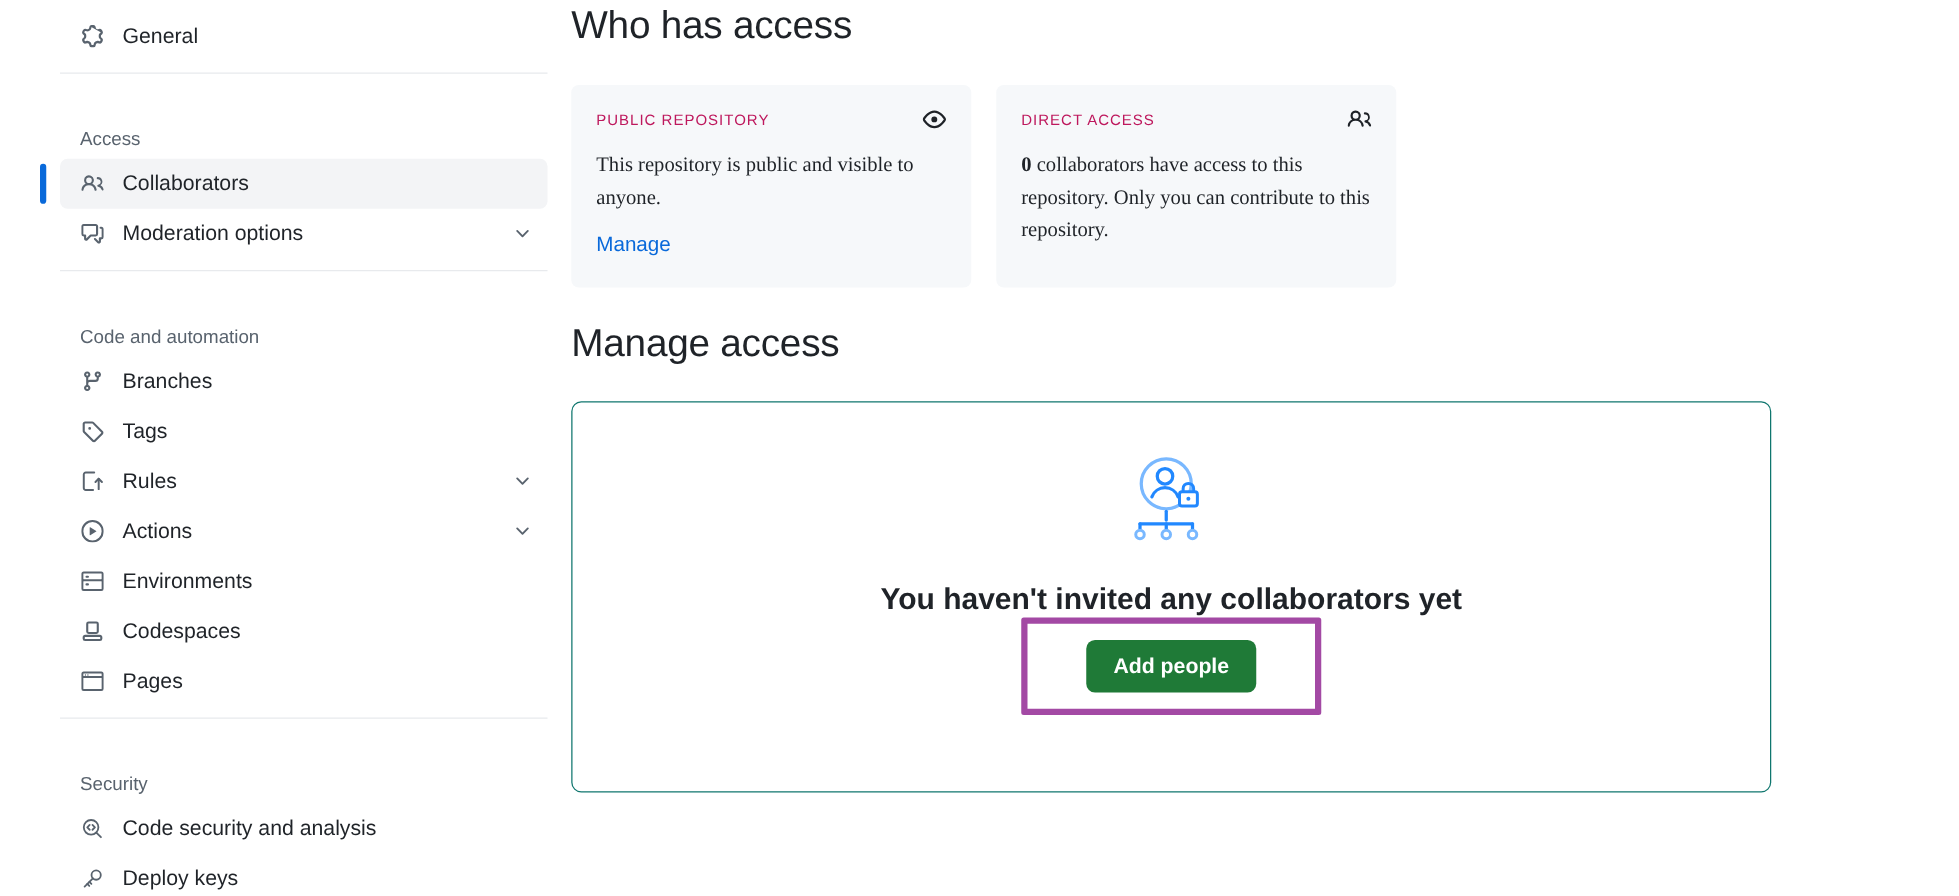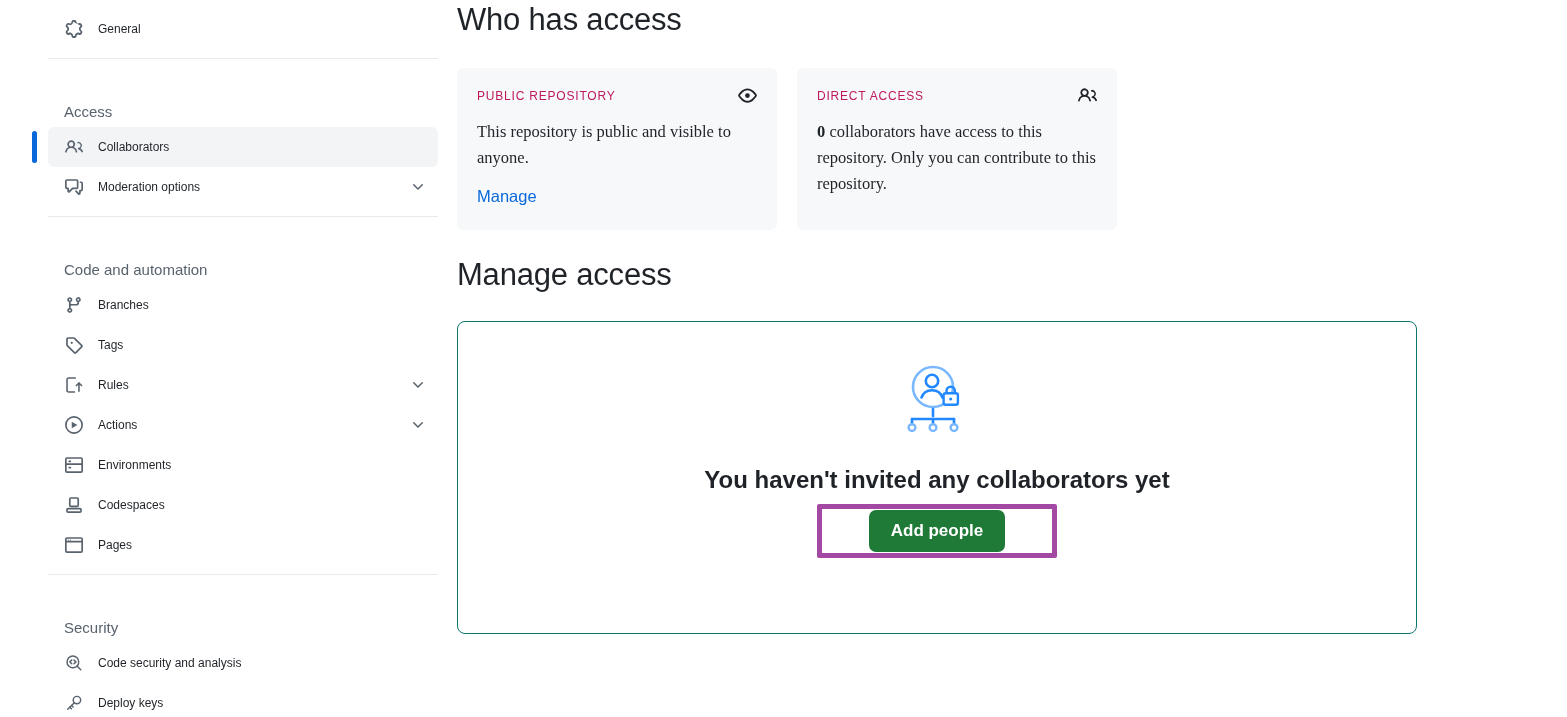--- a/index.html
+++ b/index.html
@@ -42,21 +42,21 @@
     width: 20px;
     height: 20px;
     margin-right: 14px;
     flex: 0 0 20px;
     display: flex;
     align-items: center;
     justify-content: center;
     color: #59636e;
   }
   .nav-item .label {
-    font-size: 12px;
+    font-size: 17px;
     line-height: 20px;
     white-space: nowrap;
   }
   .nav-item .chev {
     margin-left: auto;
     width: 16px;
     height: 16px;
     color: #59636e;
     display: flex;
     align-items: center;
@@ -177,23 +177,22 @@
   .empty-illustration { width: 86px; height: 76px; }
 
   .empty-title {
     margin-top: 28px;
     font-size: 24px;
     font-weight: bold;
     color: #1f2328;
   }
 
   .btn-wrap {
-    margin-top: 10px;
     position: relative;
-    padding: 6px 52px;
+    padding: 18px 52px;
   }
   .annotation-box {
     position: absolute;
     left: 0; top: 0; right: 0; bottom: 0;
     border: 5px solid #a349a4;
     border-radius: 2px;
     pointer-events: none;
   }
   .btn-green {
     position: relative;

